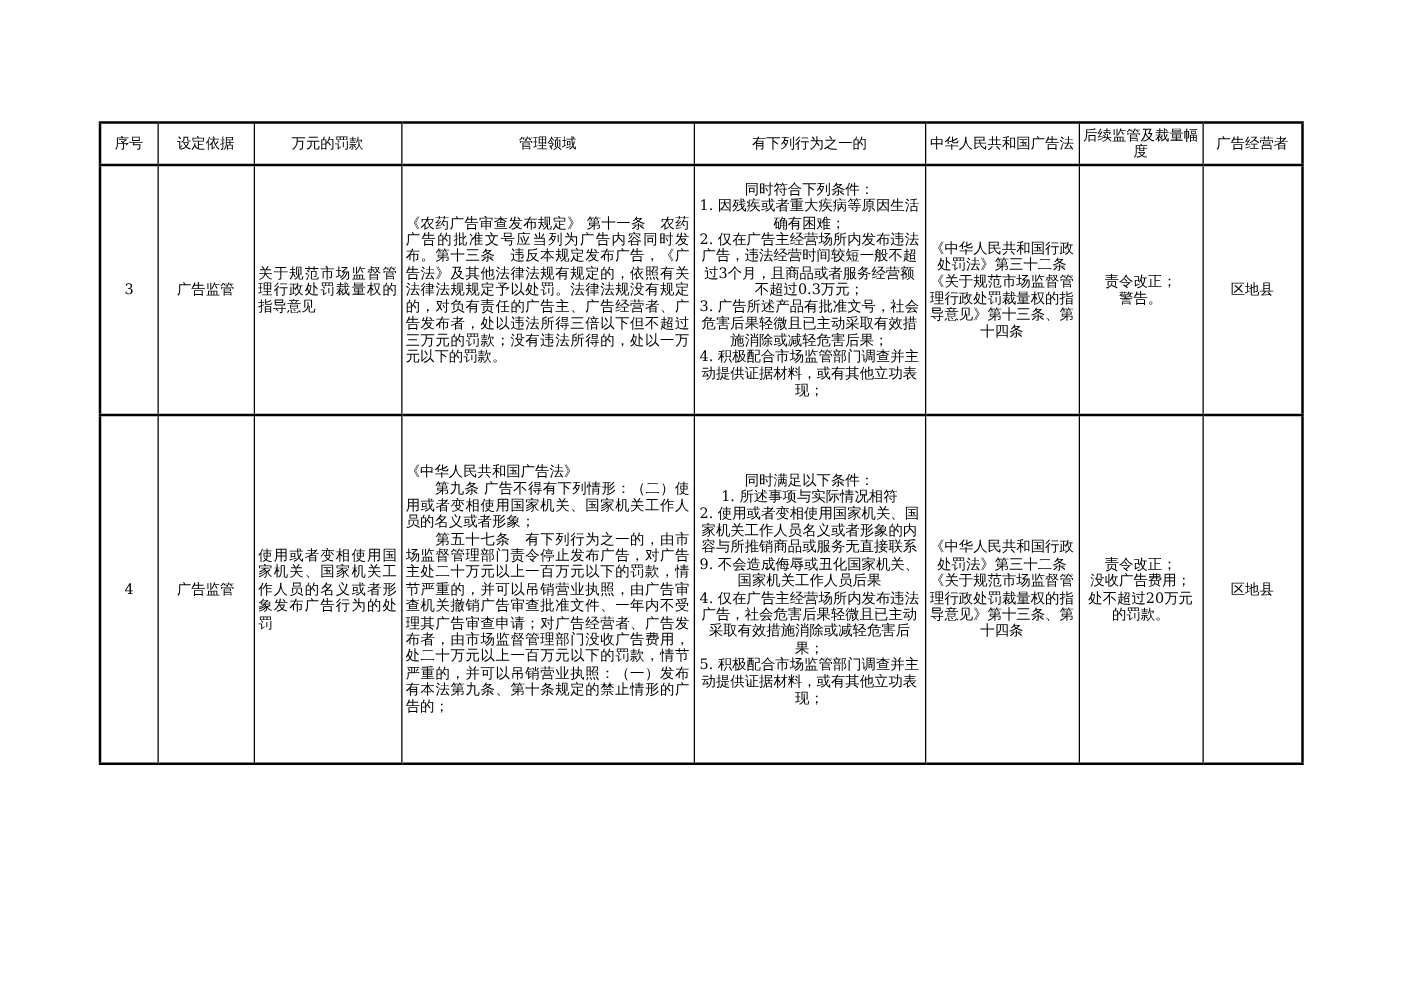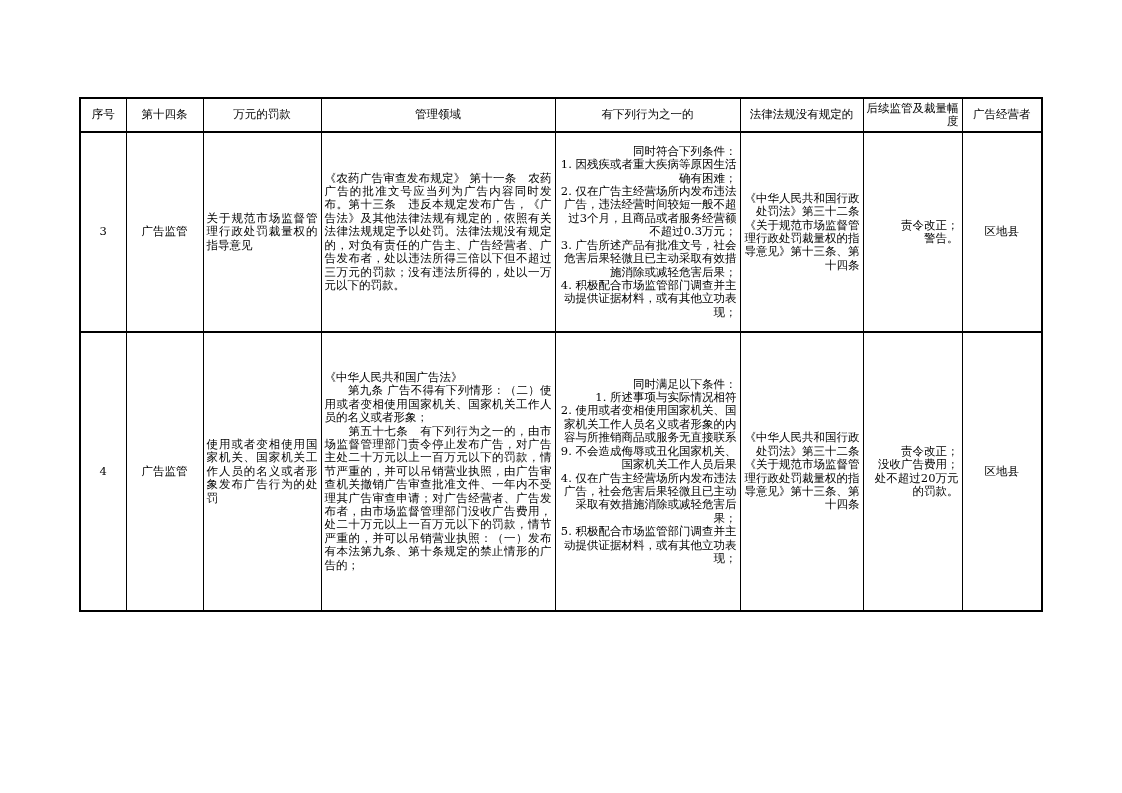--- a/index.html
+++ b/index.html
@@ -30,21 +30,21 @@
     line-height: 13.4px;
     font-weight: normal;
     vertical-align: middle;
     padding: 0 3px;
     overflow: hidden;
   }
   tr.hdr { height: 34px; }
   tr.r3  { height: 200px; }
   tr.r4  { height: 279px; }
   .c-center { text-align: center; }
-  .c-left   { text-align: right; margin-left: 8px; }
+  .c-left   { text-align: center; margin-left: 8px; }
   .c-just   { text-align: justify; }
   .prewrap  { white-space: pre-wrap; word-break: break-all; }
 </style>
 </head>
 <body>
 
 <div class="sheet">
   <table class="grid">
     <colgroup>
       <col style="width:46px">
@@ -52,25 +52,25 @@
         <col style="width:118px">
         <col style="width:234px">
       <col style="width:185px">
         <col style="width:123px">
         <col style="width:99px">
         <col style="width:80px">
     </colgroup>
     <thead>
       <tr class="hdr">
         <th class="c-center">序号</th>
-        <th class="c-center">第十四条</th>
+        <th class="c-center">设定依据</th>
         <th class="c-center">万元的罚款</th>
         <th class="c-center">管理领域</th>
         <th class="c-center">有下列行为之一的</th>
-        <th class="c-center">法律法规没有规定的</th>
+        <th class="c-center">中华人民共和国广告法</th>
         <th class="c-left">后续监管及裁量幅度</th>
         <th class="c-center">广告经营者</th>
       </tr>
     </thead>
     <tbody>
       <tr class="r3">
         <td class="c-center">3</td>
         <td class="c-center">广告监管</td>
         <td class="c-just">关于规范市场监督管理行政处罚裁量权的指导意见</td>
         <td class="c-just prewrap">《农药广告审查发布规定》 第十一条　农药广告的批准文号应当列为广告内容同时发布。第十三条　违反本规定发布广告，《广告法》及其他法律法规有规定的，依照有关法律法规规定予以处罚。法律法规没有规定的，对负有责任的广告主、广告经营者、广告发布者，处以违法所得三倍以下但不超过三万元的罚款；没有违法所得的，处以一万元以下的罚款。</td>

